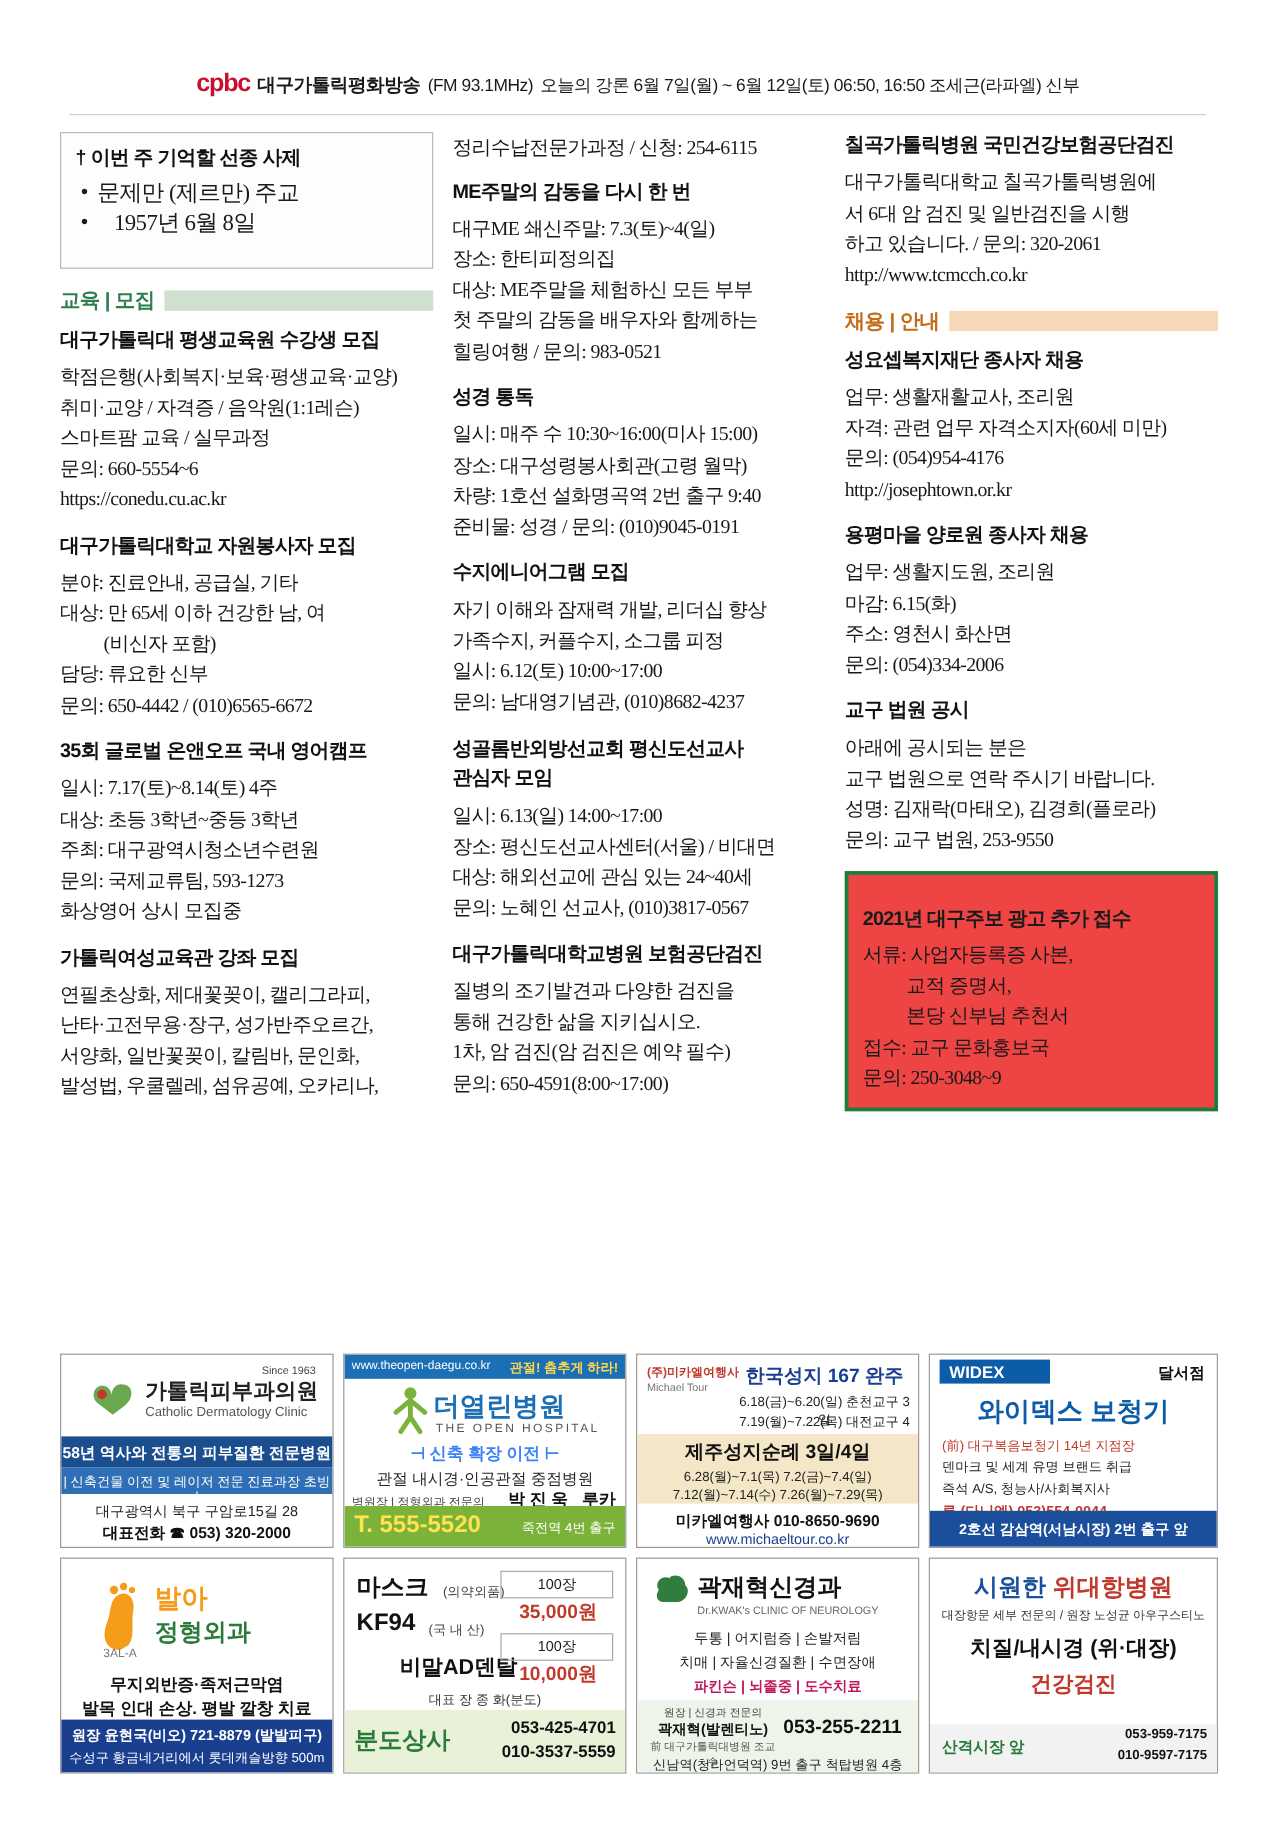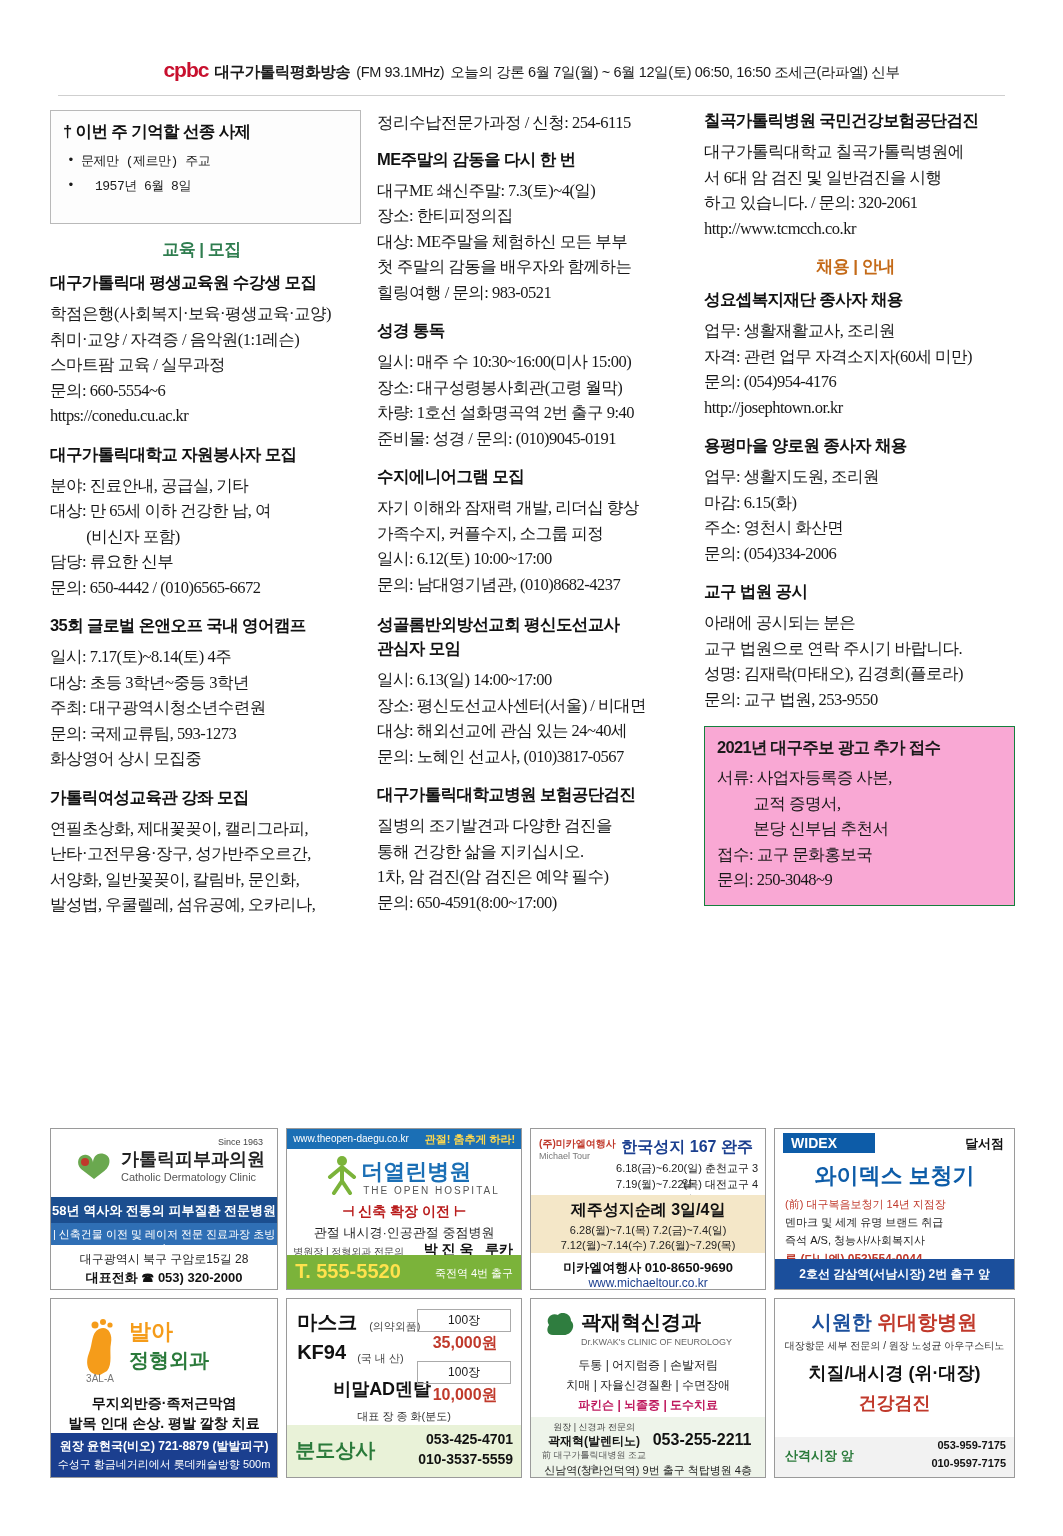--- a/index.html
+++ b/index.html
@@ -49,21 +49,21 @@
     margin:0 0 7px 0;color:#111;
   }
   .body-line{
     font-size:16.5px;line-height:25.5px;letter-spacing:-0.5px;color:#181818;
     white-space:pre-wrap;
   }
   .blk{margin-bottom:15px;}
 
   
   .cat-bar{
-    display:flex;align-items:center;gap:0;margin:14px 0 10px 0;height:24px;flex-direction:column;
+    display:flex;align-items:center;gap:0;margin:14px 0 10px 0;height:24px;
   }
   .cat-label{
     font-family:"Liberation Sans", sans-serif;
     font-weight:bold;font-size:17px;letter-spacing:-0.5px;
     padding-right:8px;
   }
   .cat-green{color:#2f7d4f;}
   .cat-orange{color:#c46a18;}
   .cat-fill{flex:1;height:17px;}
   .fill-green{background:#cfe0cf;}
@@ -73,31 +73,30 @@
   .memo{
     border:1px solid #b9b9b9;background:#fdfdfd;
     padding:10px 12px 24px 12px;margin-bottom:4px;
   }
   .memo-title{
     font-family:"Liberation Sans", sans-serif;
     font-weight:bold;font-size:16.5px;letter-spacing:-0.6px;color:#111;
     margin-bottom:6px;
   }
   .memo-li{
-    font-size:13px;line-height:25px;letter-spacing:-0.5px;padding-left:18px;
+    font-size:19px;line-height:25px;letter-spacing:-0.5px;padding-left:18px;
     position:relative;
-    font-family:Liberation Mono, monospace;
   }
   .memo-li:before{content:"•";position:absolute;left:4px;top:-1px;}
   .memo-li2{padding-left:32px;}
 
   
   .adbox{
-    border:1px solid #15803d;background:#f9a8d4;
-    padding:10px 12px 12px 12px;margin-top:14px;
+    border:3px solid #15803d;background:#ef4444;
+    padding:26px 12px 12px 12px;margin-top:14px;
   }
   .adbox-title{
     font-family:"Liberation Sans", sans-serif;
     font-weight:bold;font-size:16.5px;letter-spacing:-0.7px;margin-bottom:6px;
   }
 
   
   .ads{
     position:absolute;left:50px;top:1128px;width:965px;
     display:flex;flex-direction:column;gap:8px;
@@ -342,21 +341,21 @@
       <div class="ad ad2">
         <div class="topbar"></div>
         <div class="ad-c s10 white" style="top:4px;left:6px;text-align:left;">www.theopen-daegu.co.kr</div>
         <div class="ad-c s11 b" style="top:3px;left:auto;right:6px;text-align:right;color:#ffd84d;">관절! 춤추게 하라!</div>
         <svg style="position:absolute;left:38px;top:26px;width:34px;height:40px;" viewBox="0 0 34 40">
           <circle cx="17" cy="6" r="5" fill="#7bb33a"></circle>
           <path d="M17 12 L5 22 M17 12 L29 22 M17 12 L17 26 M17 26 L9 38 M17 26 L25 38" stroke="#7bb33a" stroke-width="4" fill="none" stroke-linecap="round"></path>
         </svg>
         <div class="ad-c s22 b" style="top:28px;left:74px;right:4px;text-align:left;color:#1b6fb5;">더열린병원</div>
         <div class="ad-c s10" style="top:56px;left:76px;right:4px;text-align:left;color:#555;letter-spacing:2px;">THE OPEN HOSPITAL</div>
-        <div class="ad-c s14 b" style="top:74px;color:#b91c1c;">⊣ 신축 확장 이전 ⊢</div>
+        <div class="ad-c s14 b" style="top:74px;color:#3b82f6;">⊣ 신축 확장 이전 ⊢</div>
         <div class="ad-c s13" style="top:95px;color:#222;">관절 내시경·인공관절 중점병원</div>
         <div class="ad-c s10" style="top:116px;left:6px;text-align:left;color:#444;">병원장 | 정형외과 전문의</div>
         <div class="ad-c s14 b" style="top:112px;left:auto;right:8px;text-align:right;color:#111;">박 진 욱 _루카</div>
         <div class="botbar">
           <div class="ad-c s20 b" style="top:5px;left:8px;text-align:left;color:#ffe24d;">T. 555-5520</div>
           <div class="ad-c s11 white" style="top:11px;left:auto;right:8px;text-align:right;">죽전역 4번 출구</div>
         </div>
       </div>
 
       <div class="ad ad3">

